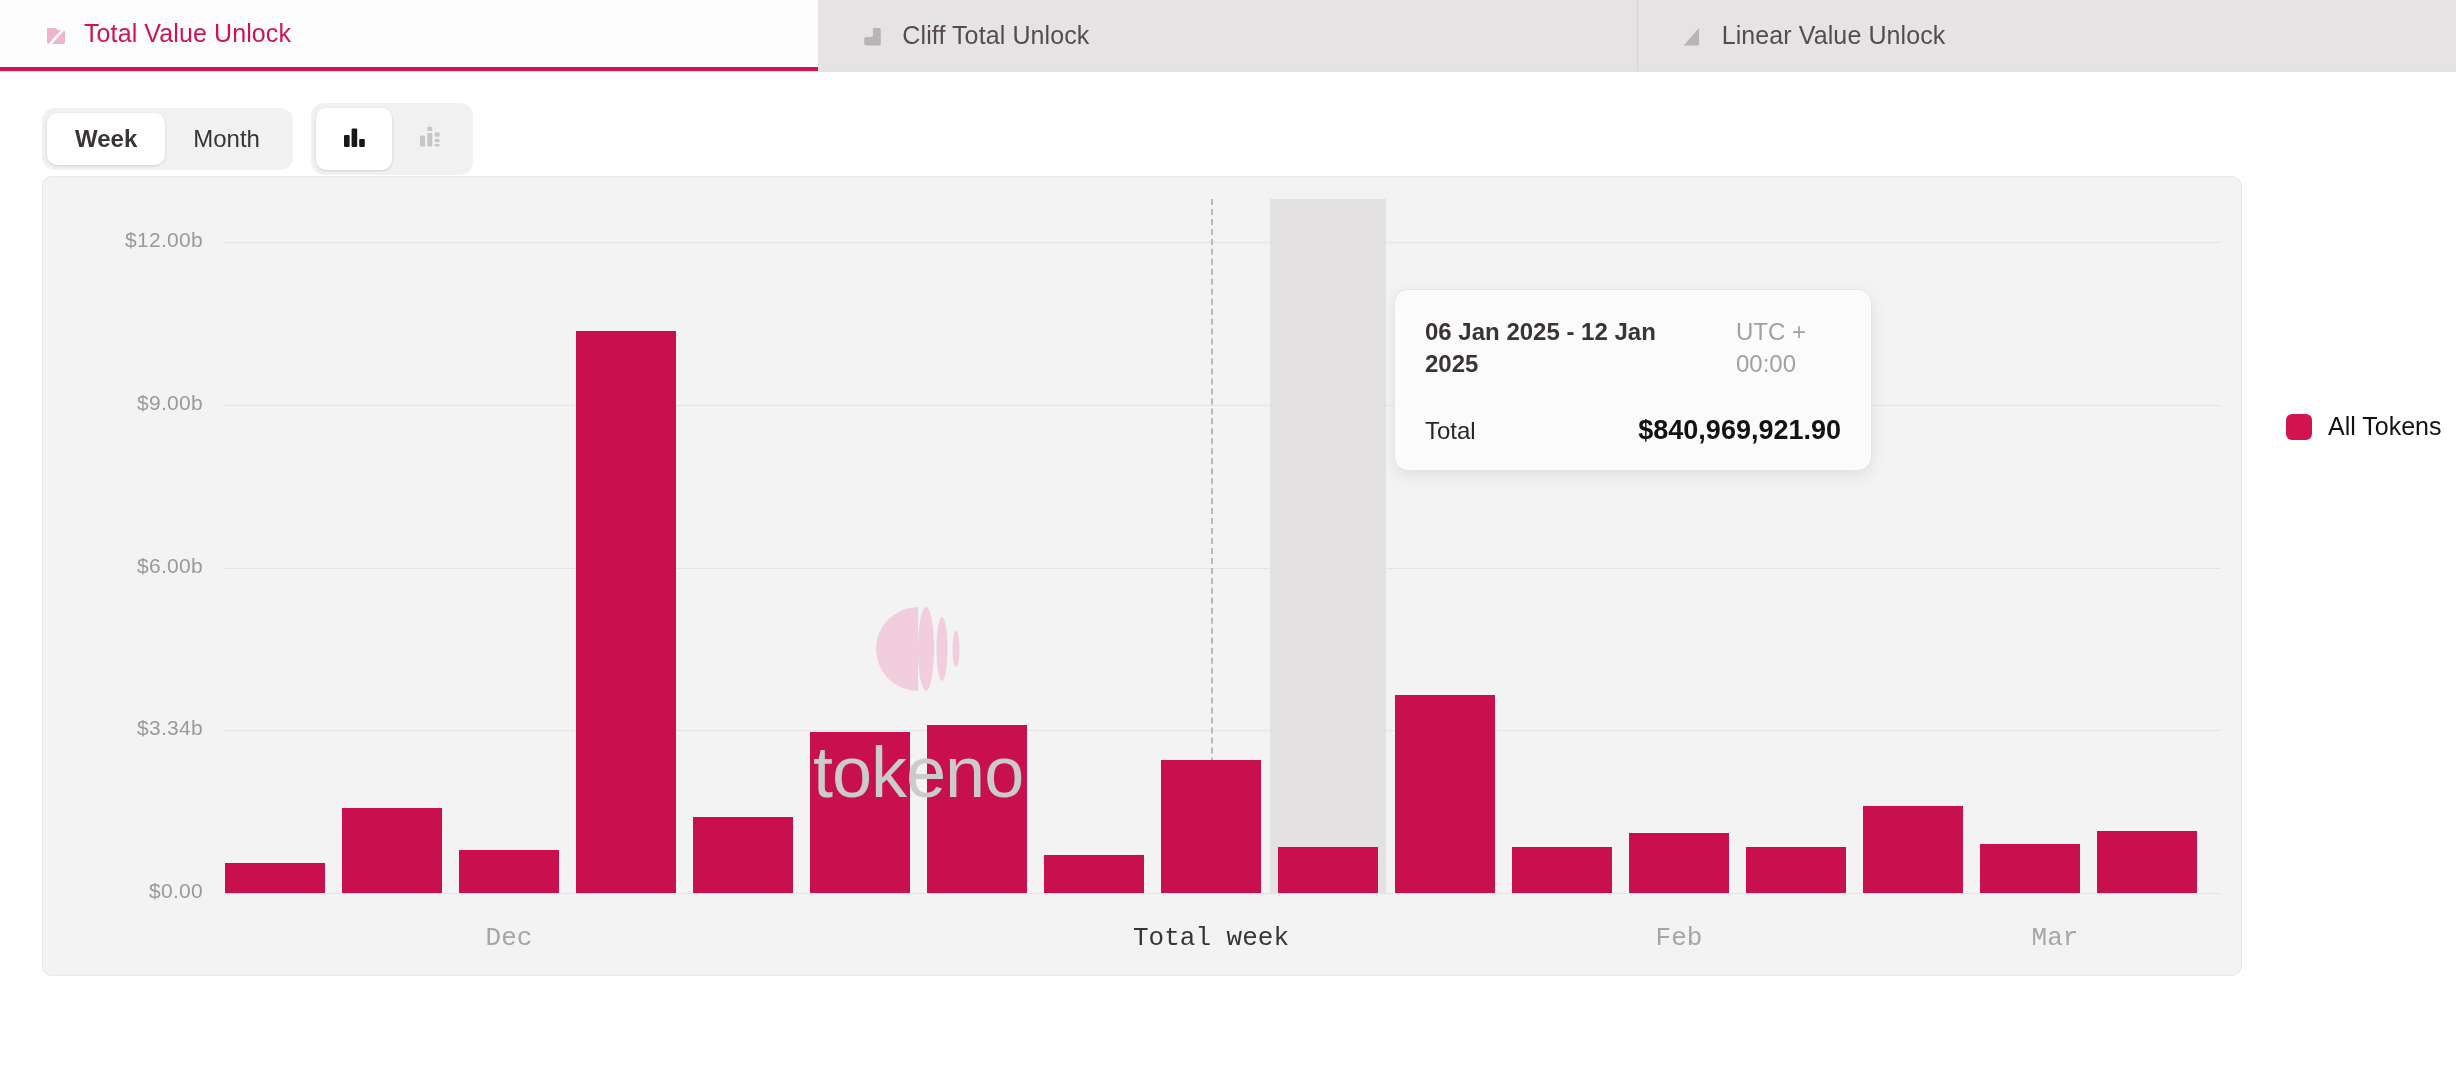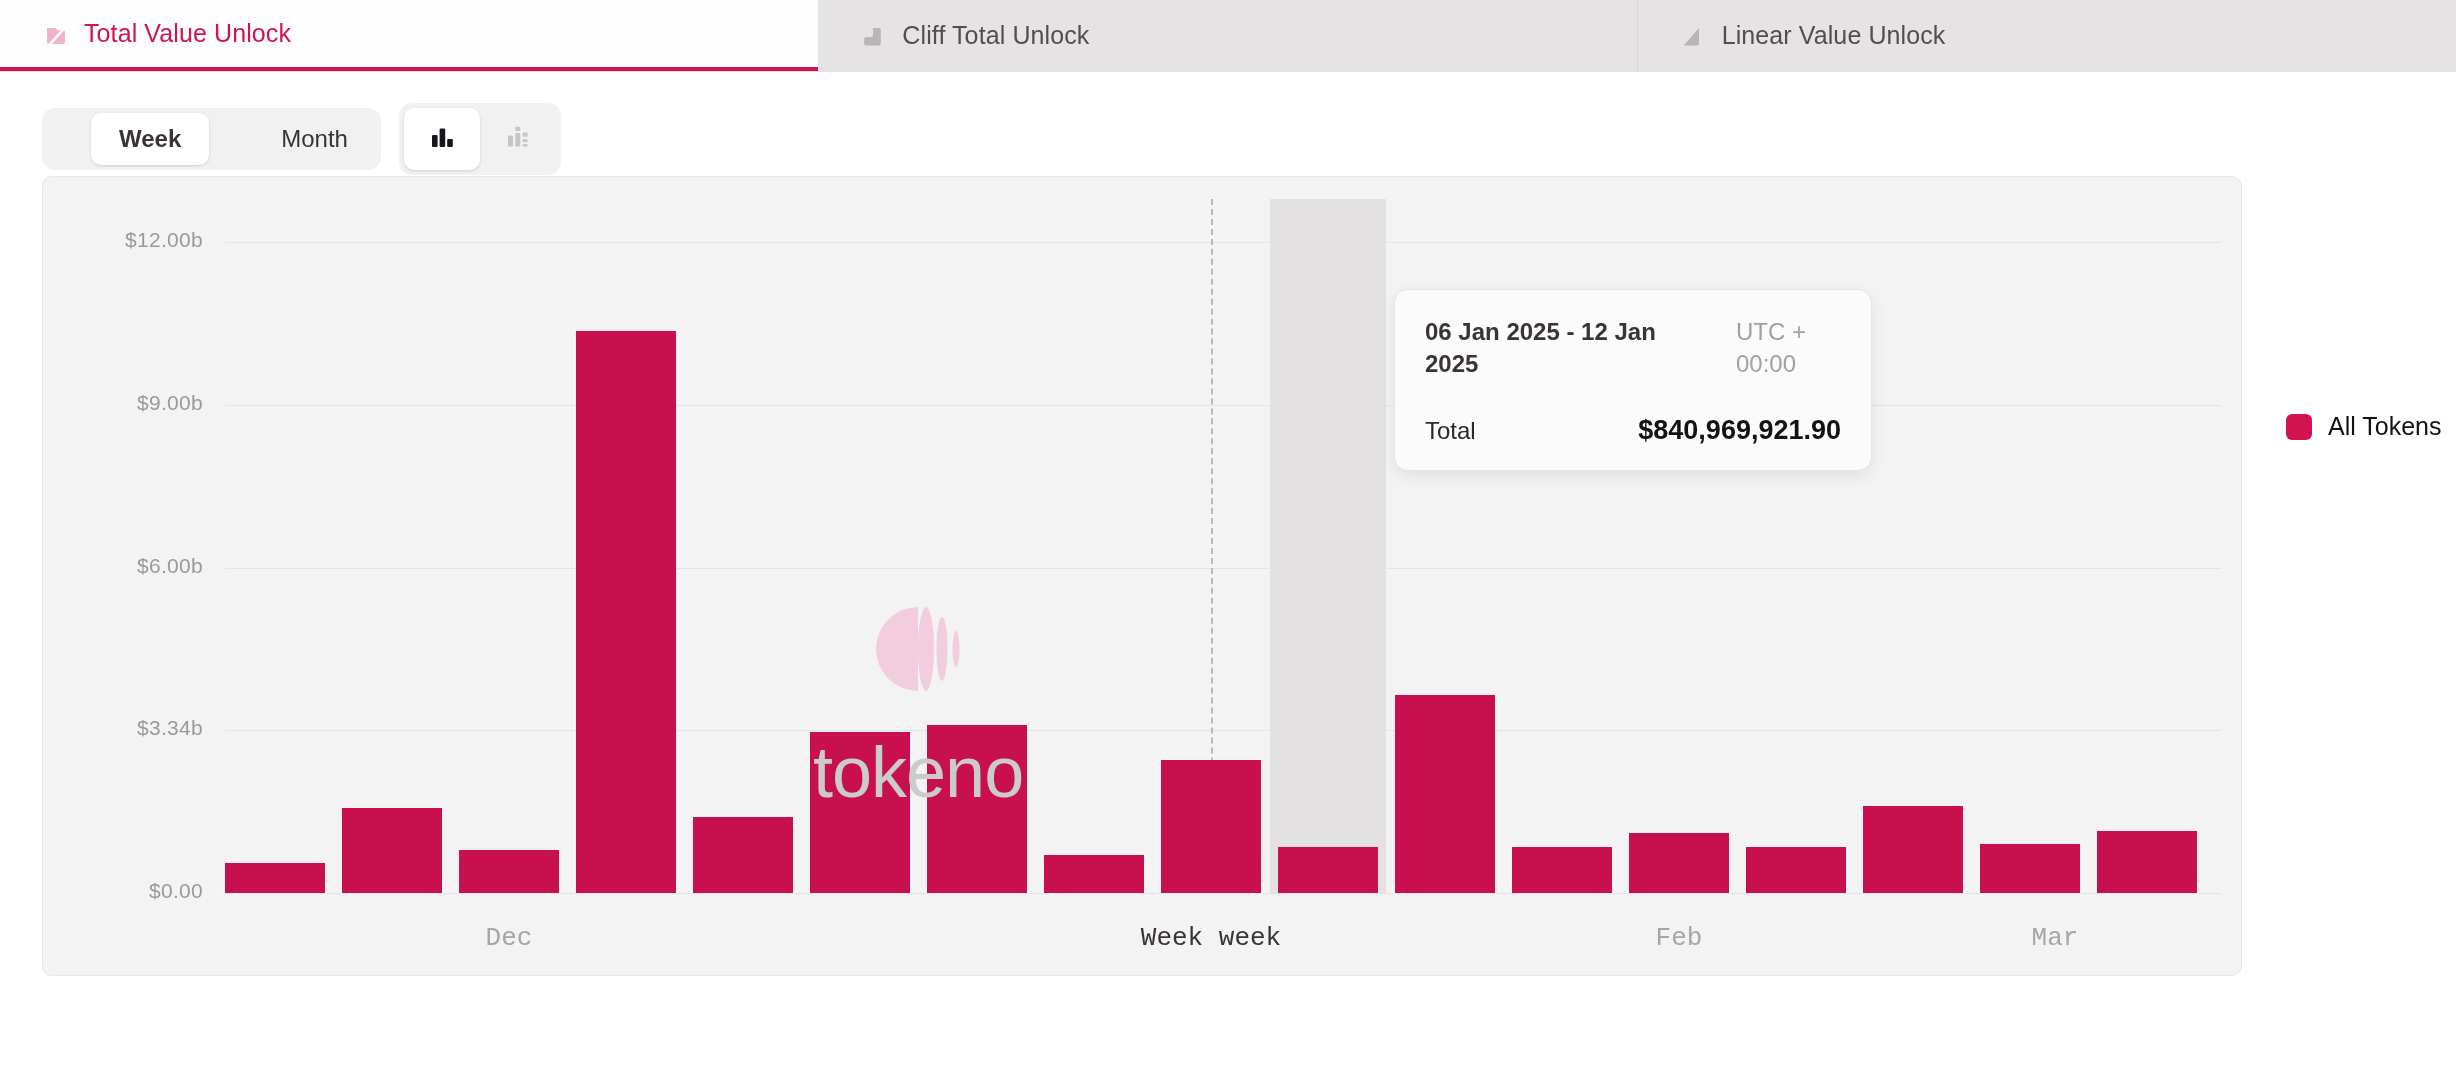--- a/index.html
+++ b/index.html
@@ -57,21 +57,20 @@
   .seg-btn {
     border: none;
     background: transparent;
     font-family: inherit;
     font-size: 24px;
     color: #3a3438;
     padding: 12px 28px;
     border-radius: 10px;
     cursor: pointer;
     white-space: nowrap;
-    margin-left: 44px;
   }
   .seg-btn.on {
     background: #ffffff;
     box-shadow: 0 1px 3px rgba(0,0,0,.14);
     font-weight: 600;
   }
   .seg-icon {
     width: 76px; height: 62px;
     display: flex; align-items: center; justify-content: center;
     border-radius: 10px;
@@ -272,21 +271,21 @@
         <div class="bar" style="left: 1118px; width: 100px; top: 583.087px; height: 132.912px; background: rgb(200, 16, 79);"></div>
         <div class="bar" style="left: 1235px; width: 100px; top: 670.43px; height: 45.57px; background: rgb(200, 16, 79);"></div>
         <div class="bar" style="left: 1352px; width: 100px; top: 517.987px; height: 198.012px; background: rgb(200, 16, 79);"></div>
         <div class="bar" style="left: 1469px; width: 100px; top: 669.888px; height: 46.1125px; background: rgb(200, 16, 79);"></div>
         <div class="bar" style="left: 1586px; width: 100px; top: 656.325px; height: 59.675px; background: rgb(200, 16, 79);"></div>
         <div class="bar" style="left: 1703px; width: 100px; top: 669.888px; height: 46.1125px; background: rgb(200, 16, 79);"></div>
         <div class="bar" style="left: 1820px; width: 100px; top: 629.2px; height: 86.8px; background: rgb(200, 16, 79);"></div>
         <div class="bar" style="left: 1937px; width: 100px; top: 667.175px; height: 48.825px; background: rgb(200, 16, 79);"></div>
         <div class="bar" style="left: 2054px; width: 100px; top: 653.612px; height: 62.3875px; background: rgb(200, 16, 79);"></div>
         <div class="xtick" style="left: 466px; top: 746px;">Dec</div>
-        <div class="xtick current" style="left: 1168px; top: 746px;">Week week</div>
+        <div class="xtick current" style="left: 1168px; top: 746px;">Total week</div>
         <div class="xtick" style="left: 1636px; top: 746px;">Feb</div>
         <div class="xtick" style="left: 1987px; top: 746px; margin-left: 25px;">Mar</div>
       </div>
 
     <div class="watermark">
       <span>
         <svg width="104" height="104" viewBox="0 0 104 104">
           <path d="M52 10 A42 42 0 0 0 52 94 Z" fill="#f2cddd"></path>
           <ellipse cx="60" cy="52" rx="8" ry="42" fill="#f2cddd"></ellipse>
           <ellipse cx="76" cy="52" rx="5.5" ry="32" fill="#f2cddd"></ellipse>

